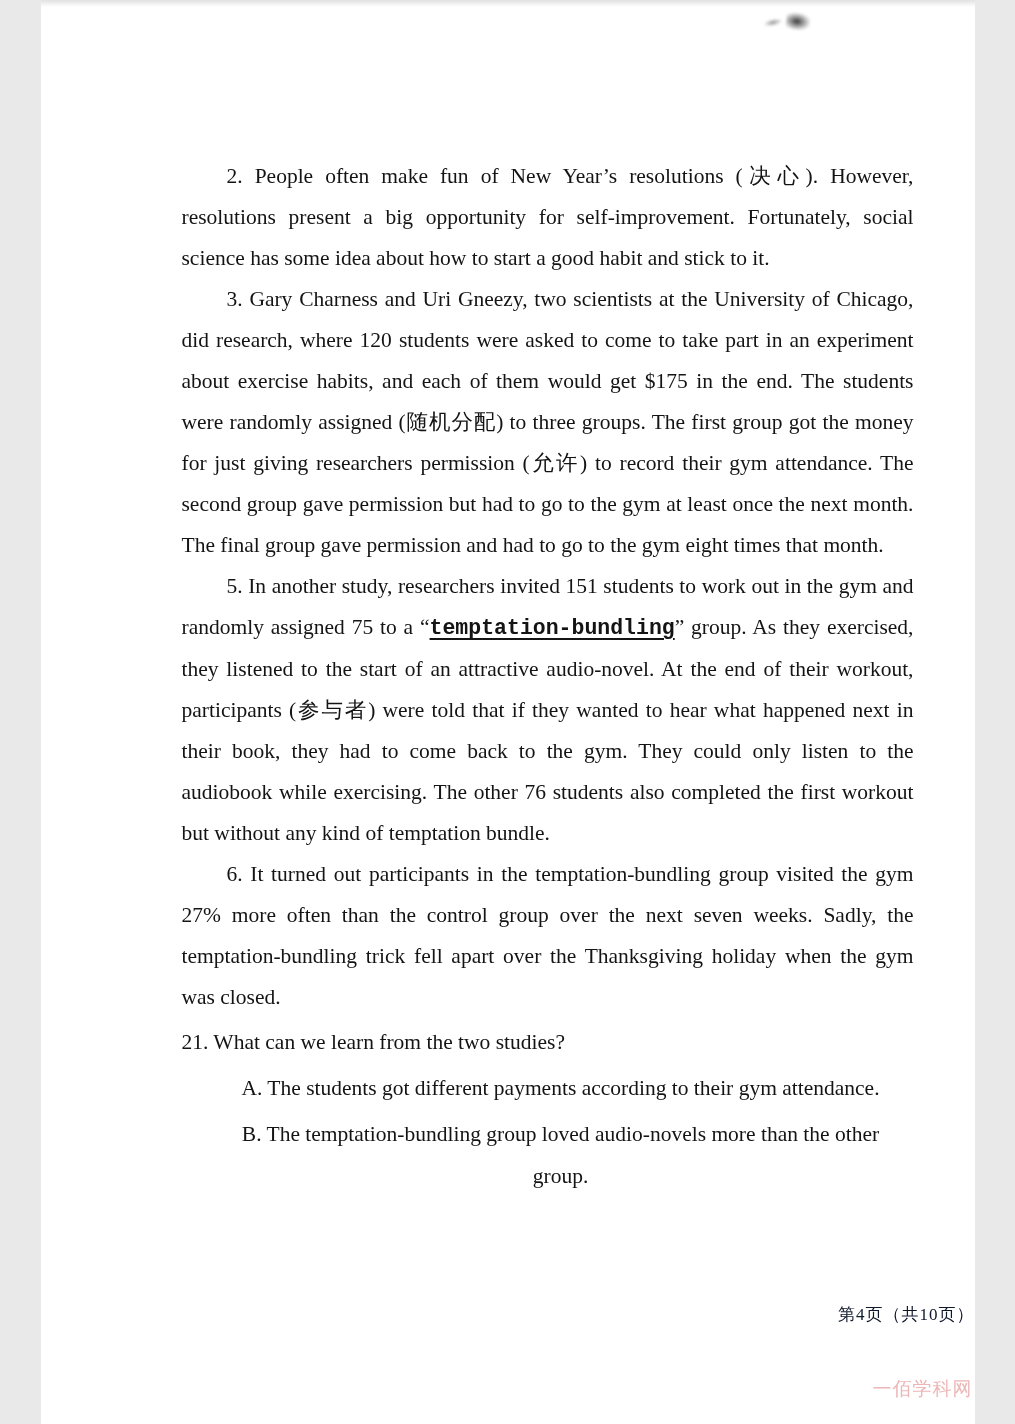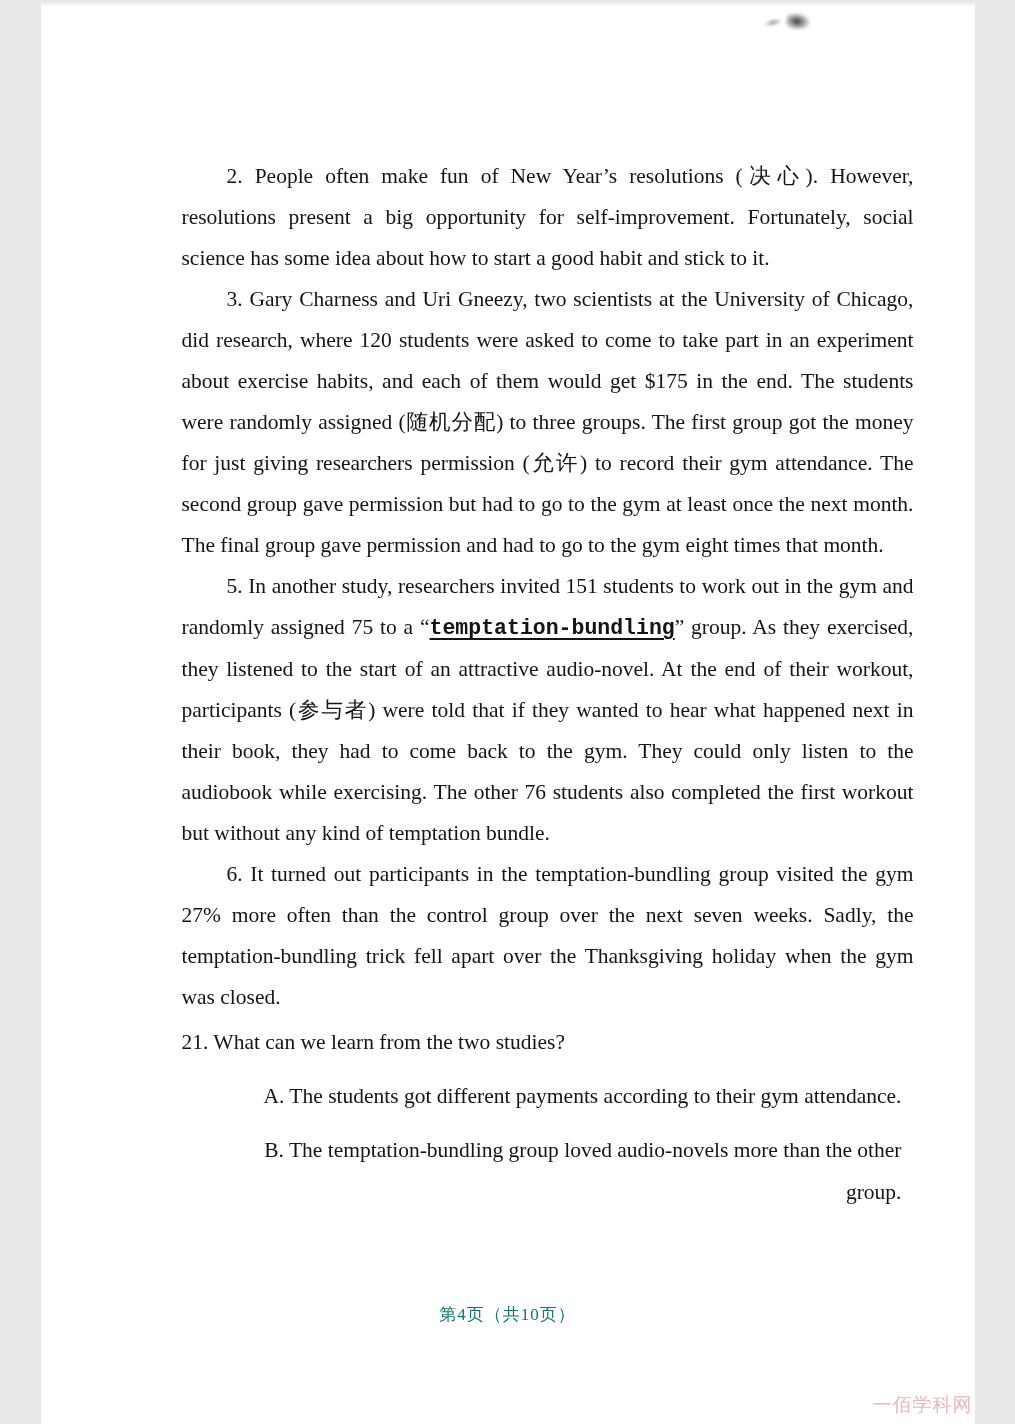--- a/index.html
+++ b/index.html
@@ -62,40 +62,40 @@
     text-underline-offset: 4px;
     font-family: Liberation Mono, monospace;
   }
   .question {
     margin: 3px 0 0 0;
     text-indent: 0;
     text-align: left;
     line-height: 42px;
   }
   .option {
-    margin: 12px;
+    margin: 4px;
     text-indent: 0;
     padding-left: 26px;
-    text-align: right;
+    text-align: center;
     line-height: 42px;
   }
   .page-footer {
     position: absolute;
     top: 1303px;
     left: 0;
     width: 100%;
-    text-align: center;
+    text-align: right;
     font-size: 17px;
     letter-spacing: 1px;
-    color: #0f766e;
+    color: #0f172a;
   }
   .watermark {
     position: absolute;
     right: 2px;
-    bottom: 6px;
+    bottom: 22px;
     font-size: 19px;
     letter-spacing: 1px;
     color: #ecb7b7;
     font-family: "Liberation Serif", "DejaVu Serif", serif;
   }
 </style>
 </head>
 <body>
 
 <div class="page">

